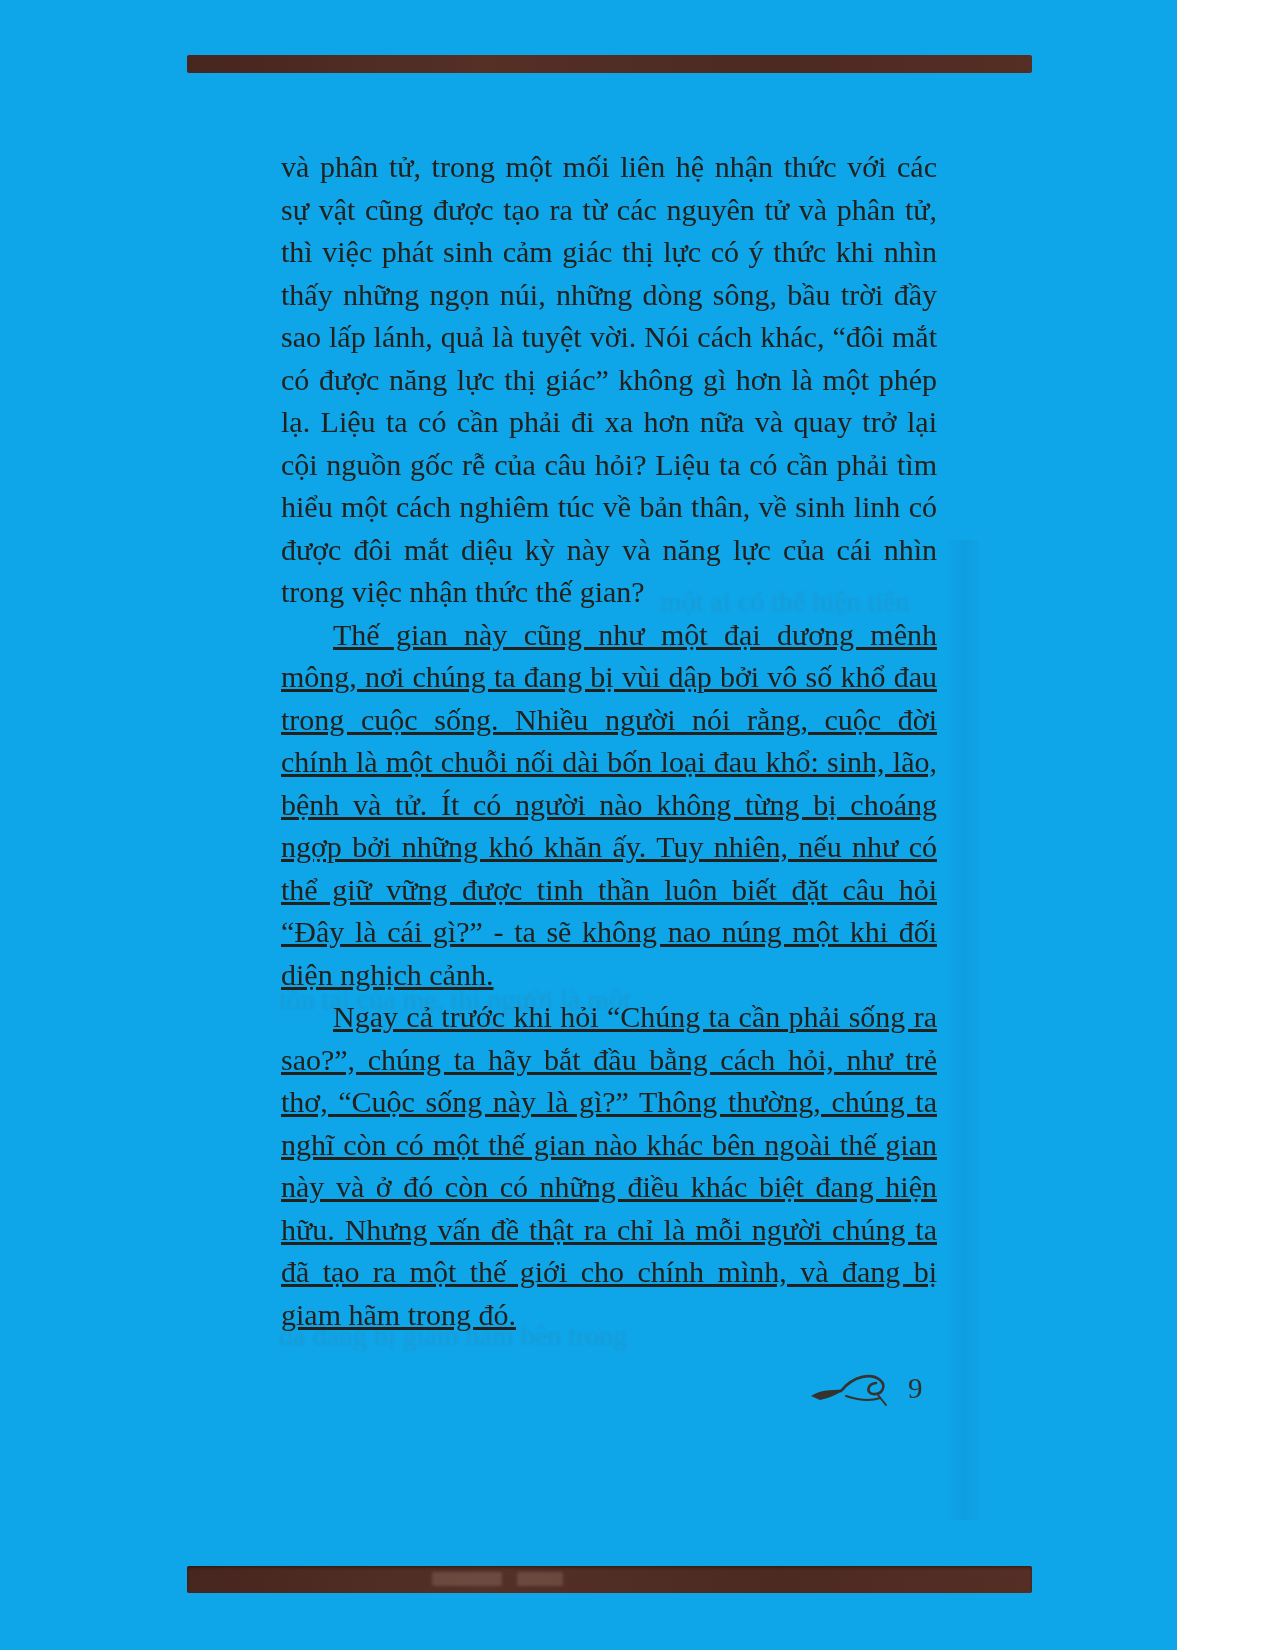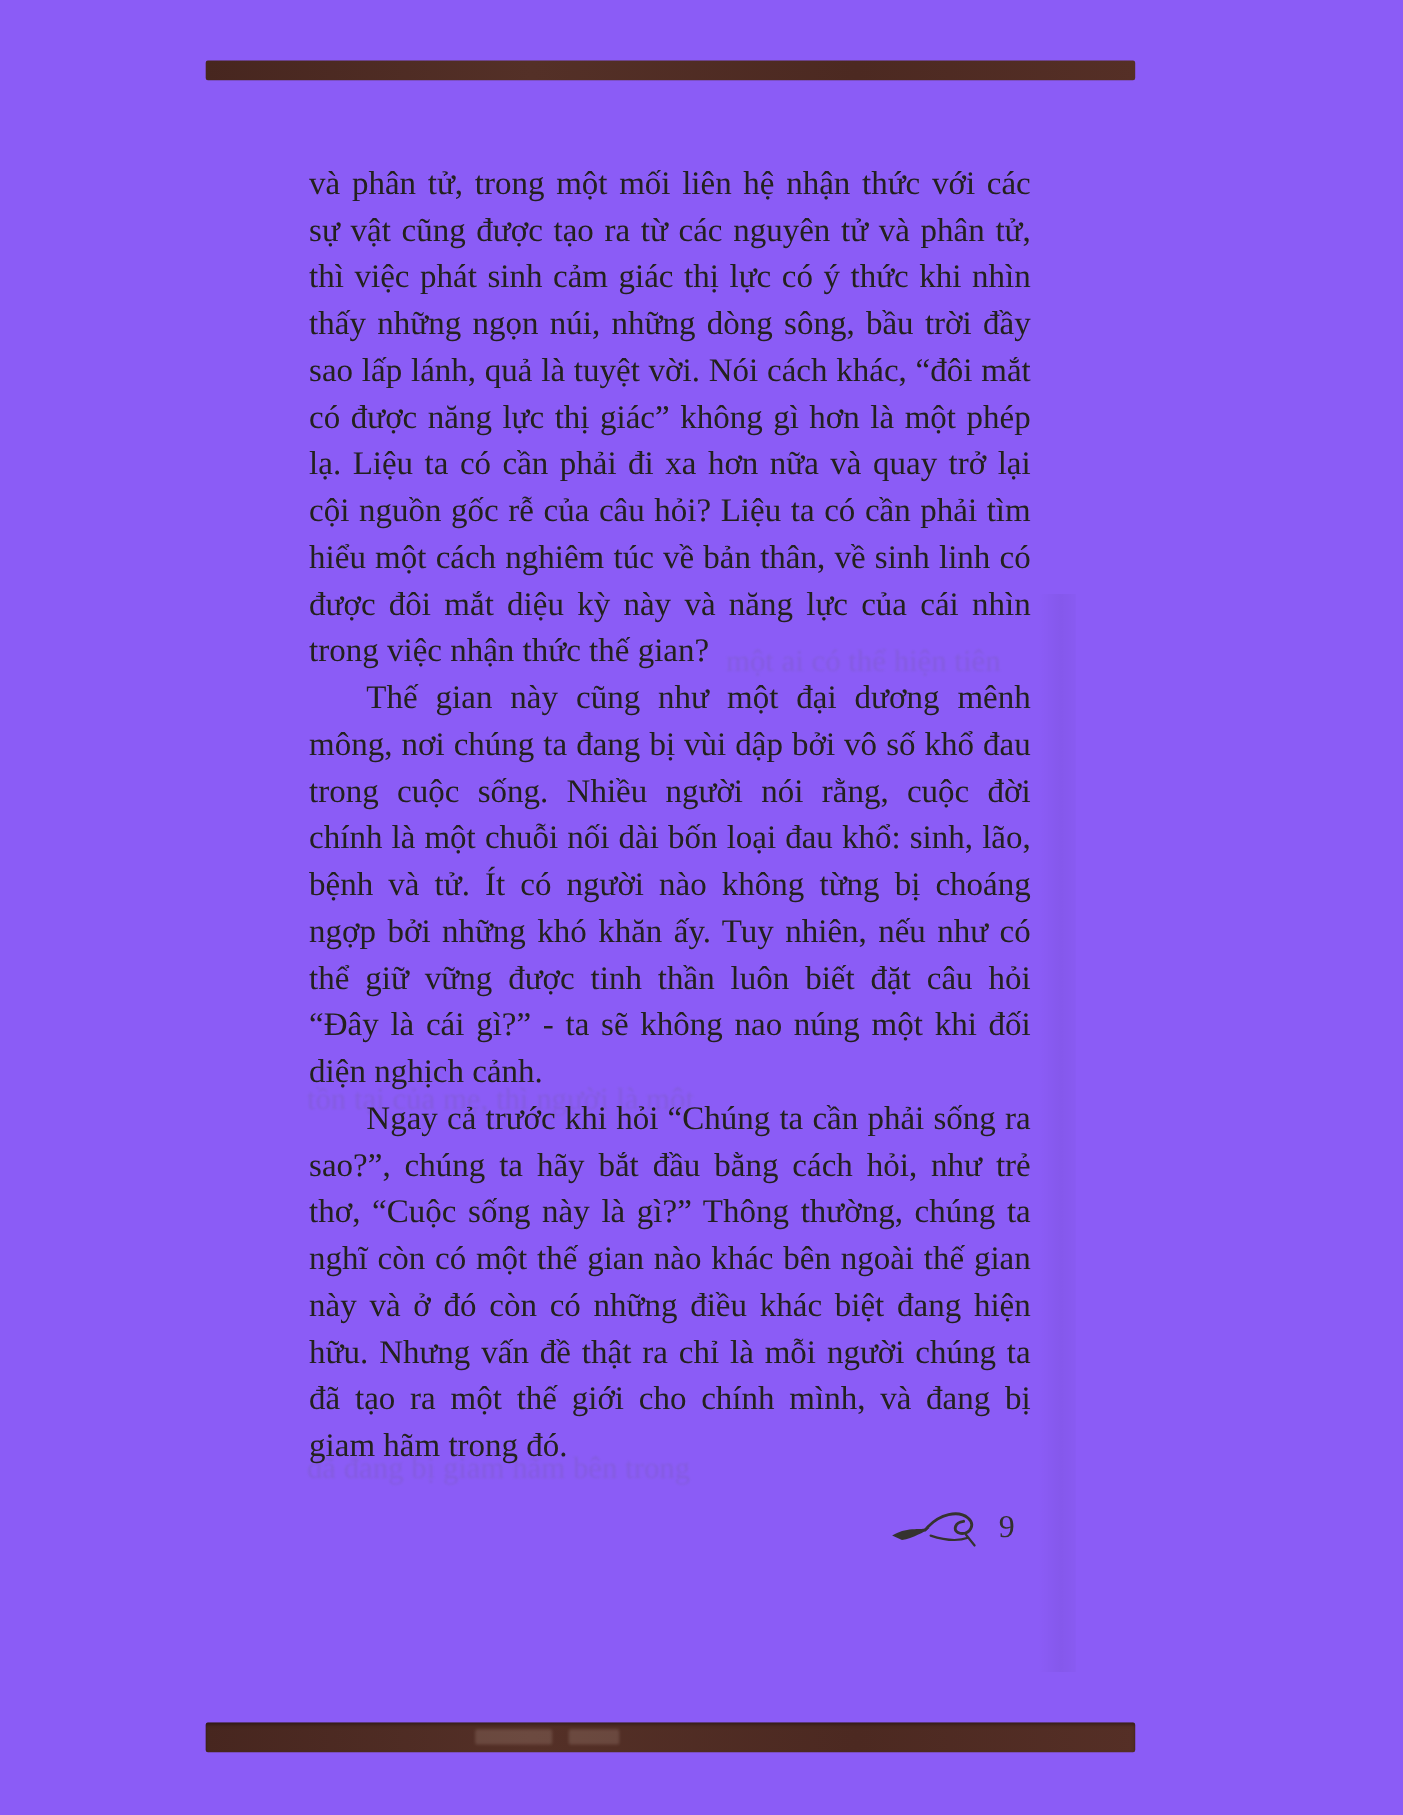--- a/index.html
+++ b/index.html
@@ -2,23 +2,23 @@
 <html><head>
 <meta charset="utf-8">
 <style>
   html, body {
     margin: 0;
     padding: 0;
     background: #ffffff;
   }
   .scan {
     position: relative;
-    width: 1275px;
+    width: 1177px;
     height: 1650px;
-    background: #8b5cf6;
+    background: #0ea5e9;
     overflow: hidden;
     font-family: "Liberation Serif", "DejaVu Serif", serif;
   }
   
   .band {
     position: absolute;
     left: 187px;
     width: 845px;
     background: linear-gradient(to right, #47261f, #543027 35%, #4c2921 70%, #552f26);
     border-radius: 2px;
@@ -47,20 +47,21 @@
     color: #23211e;
     text-align: justify;
     text-justify: inter-word;
   }
   .text-block p {
     margin: 0;
     padding: 0;
   }
   .text-block p.indent {
     text-indent: 52px;
+    text-decoration: underline;
   }
 
   
   .bleed {
     position: absolute;
     font-size: 28px;
     color: #5c5a56;
     opacity: 0.14;
     filter: blur(1px);
     white-space: nowrap;

